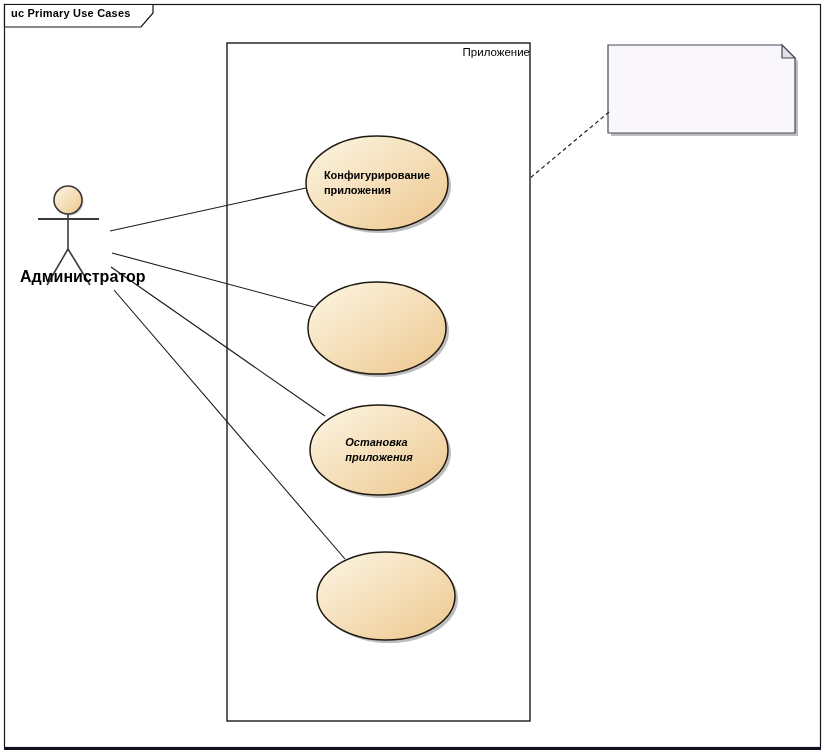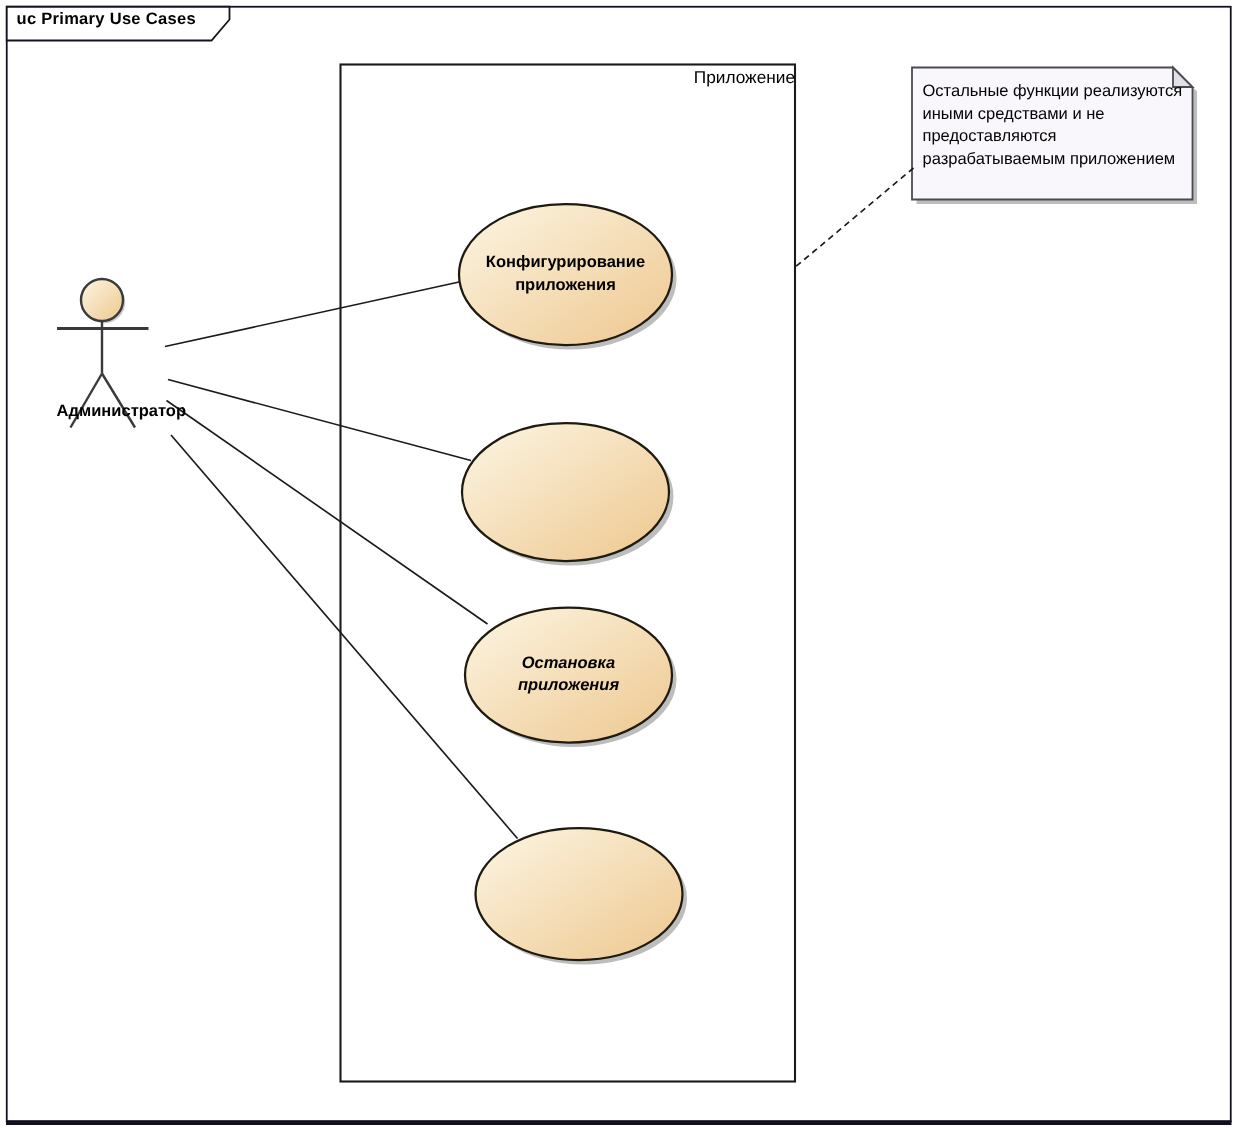--- a/index.html
+++ b/index.html
@@ -14,26 +14,26 @@
   .lbl{position:absolute;color:#000;}
   .frame-title{
     left:11px;top:7px;width:120px;
     font-size:11px;font-weight:bold;letter-spacing:.2px;
   }
   .boundary-label{
     left:227px;top:46px;width:303px;
     font-size:11.5px;text-align:right;
   }
   .actor-label{
-    left:0;top:268px;width:124px;
-    font-size:11px;font-weight:bold;text-align:right;
+    left:20px;top:268px;width:124px;
+    font-size:16px;font-weight:bold;text-align:right;
   }
   .uc-label{
     display:flex;align-items:center;justify-content:center;
-    font-size:11px;font-weight:bold;text-align:center;
+    font-size:11px;font-weight:bold;text-align:left;
     line-height:15px;white-space:pre-line;
   }
   .uc1{left:306px;top:136px;width:142px;height:94px;}
   .uc2{left:308px;top:282px;width:138px;height:92px;}
   .uc3{left:310px;top:405px;width:138px;height:90px;font-style:italic;}
   .uc4{left:317px;top:552px;width:138px;height:88px;}
   .note-text{
     left:615px;top:54px;width:174px;
     font-size:11px;line-height:15px;white-space:pre-line;
   }
@@ -99,17 +99,13 @@
 
   <div class="lbl frame-title">uc Primary Use Cases</div>
   <div class="lbl boundary-label">Приложение</div>
   <div class="lbl actor-label">Администратор</div>
 
   <div class="lbl uc-label uc1">Конфигурирование
 приложения</div>
   <div class="lbl uc-label uc3">Остановка
 приложения</div>
 
-  <div class="lbl note-text">Остальные функции реализуются
-иными средствами и не
-предоставляются
-разрабатываемым приложением</div>
 </div>
 
 </body></html>

